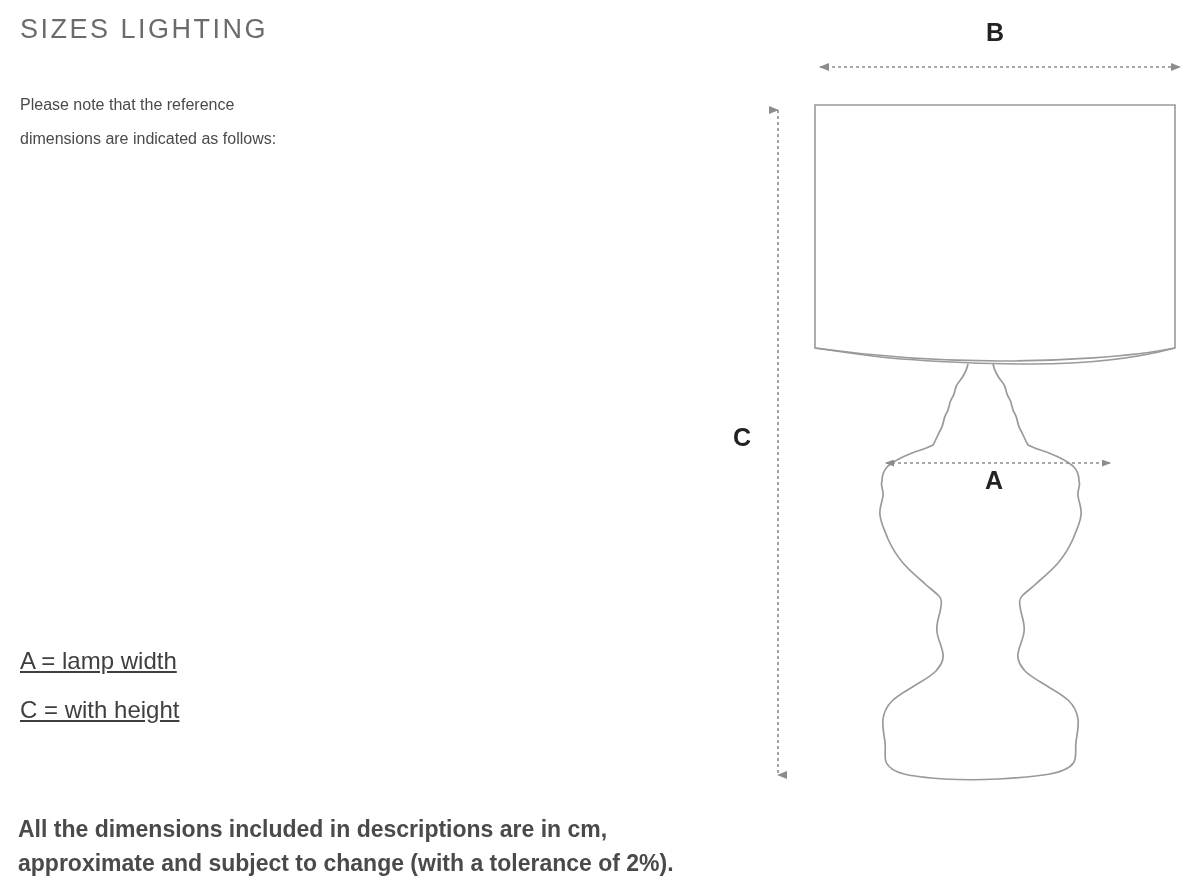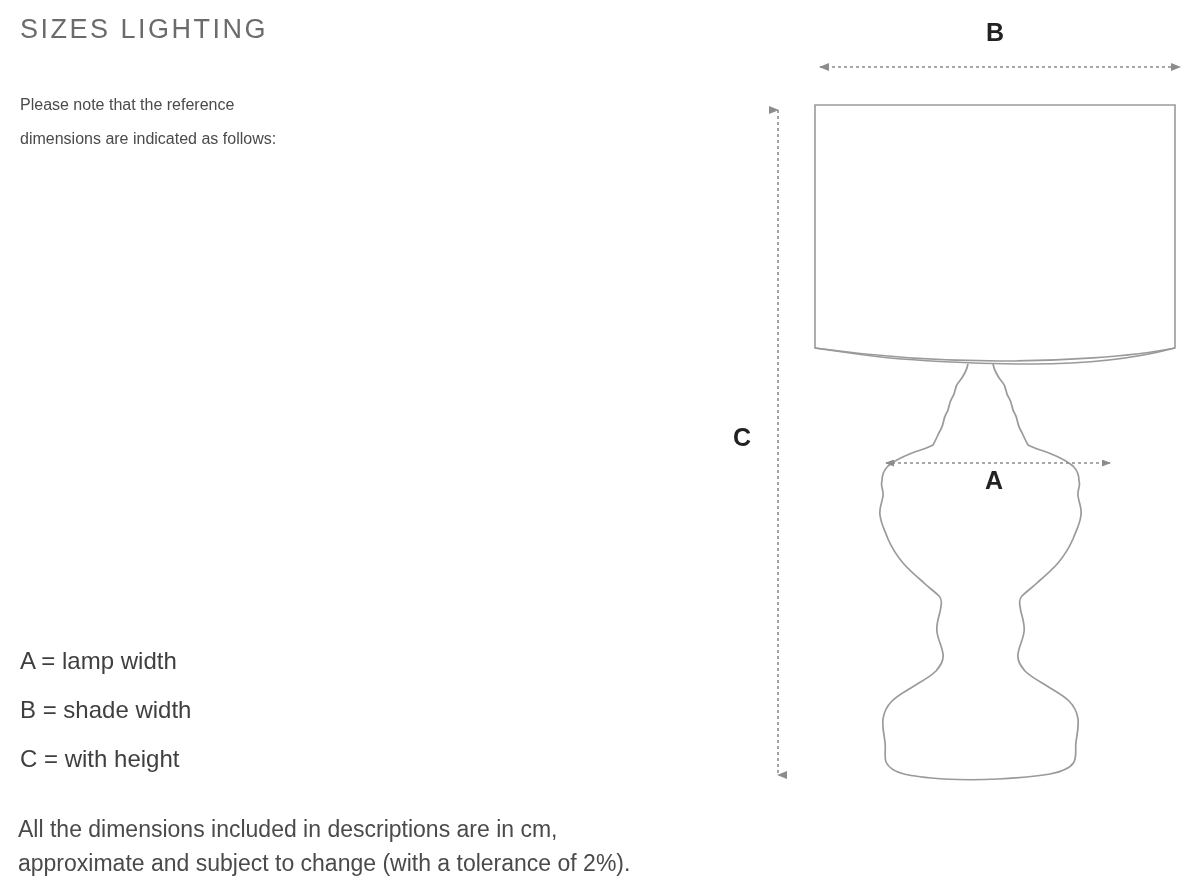--- a/index.html
+++ b/index.html
@@ -39,30 +39,32 @@
     color: #4a4a4a;
     white-space: pre-line;
   }
   .legend {
     position: absolute;
     left: 20px;
     top: 636px;
     font-size: 24px;
     line-height: 49px;
     color: #3f3f3f;
+    text-decoration: underline;
   }
   .legend div { white-space: nowrap; }
   .footnote {
     position: absolute;
     left: 18px;
     top: 812px;
     font-size: 23px;
     line-height: 34px;
     color: #4a4a4a;
     white-space: pre-line;
+    font-weight: bold;
   }
   .diagram {
     position: absolute;
     left: 700px;
     top: 0px;
     width: 500px;
     height: 800px;
   }
   .diagram svg { display: block; }
   .dim-label {
@@ -80,21 +82,20 @@
 
 <div id="page">
 
   <div class="title">SIZES LIGHTING</div>
 
   <div class="intro">Please note that the reference
 dimensions are indicated as follows:</div>
 
   <div class="legend">
     <div>A = lamp width</div>
-    <div>B = shade width</div>
     <div>C = with height</div>
   </div>
 
   <div class="footnote">All the dimensions included in descriptions are in cm,
 approximate and subject to change (with a tolerance of 2%).</div>
 
   <div class="dim-label label-b">B</div>
   <div class="dim-label label-c">C</div>
   <div class="dim-label label-a">A</div>
 

